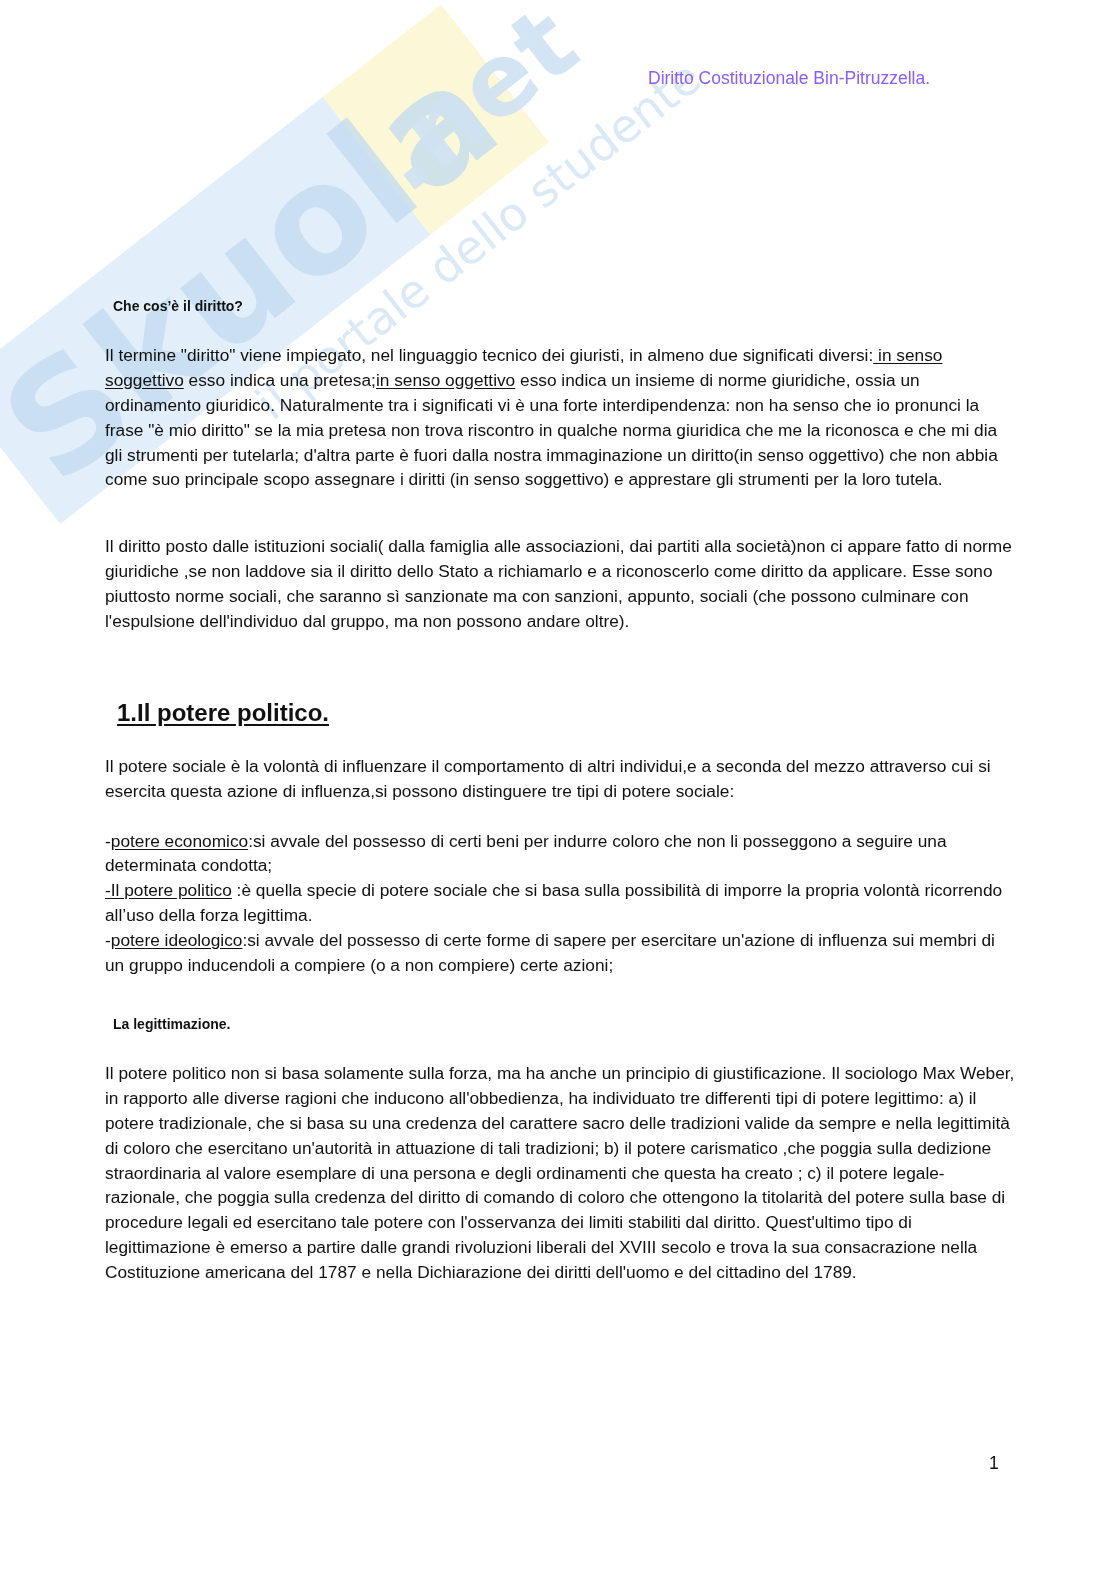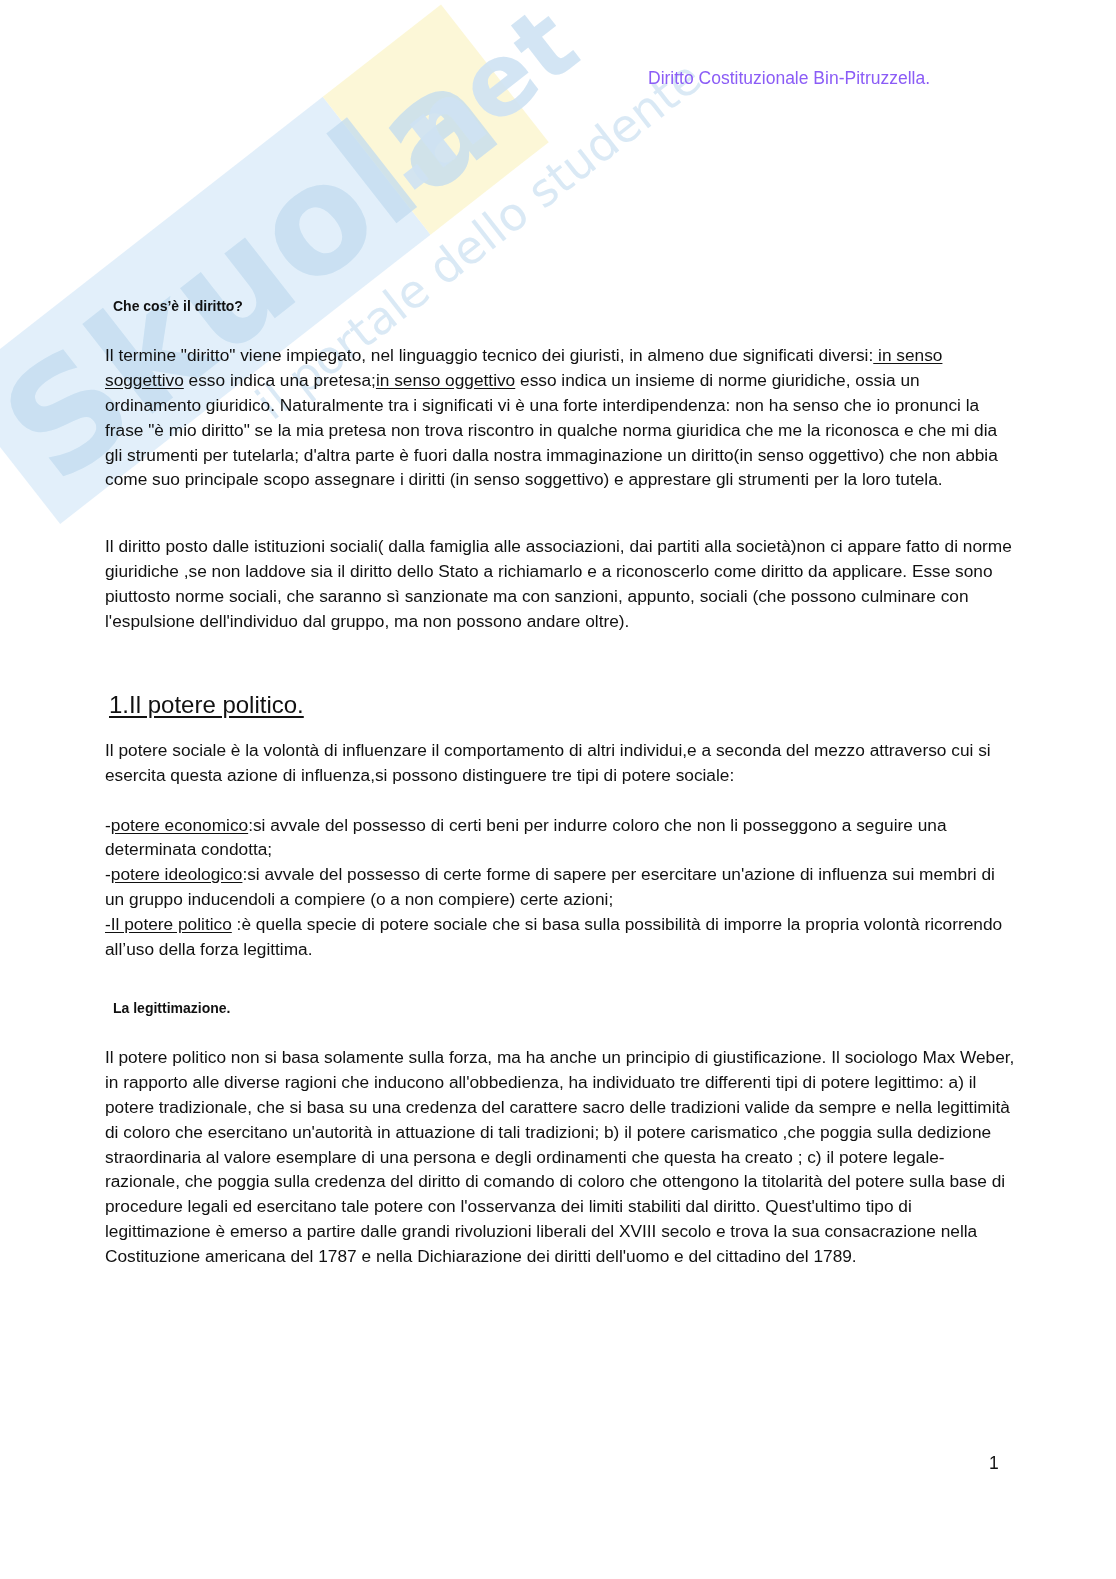--- a/index.html
+++ b/index.html
@@ -19,21 +19,21 @@
     }
     .content {
       position: absolute; left: 105px; top: 286px; width: 910px;
       z-index: 1;
       font-size: 17.3px; line-height: 24.9px;
     }
     .content p { margin: 0; }
     .h-bold { font-weight: bold; font-size: 14px; margin: 8px; }
     .h-large {
       font-size: 24px; text-decoration: underline; text-underline-offset: 3px;
-      font-weight: normal; margin: 4px;
+      font-weight: bold; margin: 12px;
     }
     .u { text-decoration: underline; text-underline-offset: 2px; }
     .page-number {
       position: absolute; left: 989px; top: 1453px; font-size: 17.5px; z-index: 1;
     }
     .gap-s { height: 16px; }
     .gap-m { height: 26px; }
     .gap-l { height: 55px; }
     .gap-blank { height: 24.9px; }
   </style>
@@ -61,22 +61,22 @@
   <div class="gap-m"></div>
   <div class="gap-s"></div>
   <p>Il diritto posto dalle istituzioni sociali( dalla famiglia alle associazioni, dai partiti alla società)non ci appare fatto di norme giuridiche ,se non laddove sia il diritto dello Stato a richiamarlo e a riconoscerlo come diritto da applicare. Esse sono piuttosto norme sociali, che saranno sì sanzionate ma con sanzioni, appunto, sociali (che possono culminare con l'espulsione dell'individuo dal gruppo, ma non possono andare oltre).</p>
 
   <div class="gap-l"></div>
   <h1 class="h-large">1.Il potere politico.</h1>
   <div class="gap-s"></div>
   <p>Il potere sociale è la volontà di influenzare il comportamento di altri individui,e a seconda del mezzo attraverso cui si esercita questa azione di influenza,si possono distinguere tre tipi di potere sociale:</p>
   <div class="gap-blank"></div>
   <p><span>-</span><span class="u">potere economico</span><span>:si avvale del possesso di certi beni per indurre coloro che non li posseggono a seguire una determinata condotta;</span></p>
+  <p><span></span><span class="u">-Il potere politico</span><span> :è quella specie di potere sociale che si basa sulla possibilità di imporre la propria volontà ricorrendo all’uso della forza legittima.</span></p>
   <p><span>-</span><span class="u">potere ideologico</span><span>:si avvale del possesso di certe forme di sapere per esercitare un'azione di influenza sui membri di un gruppo inducendoli a compiere (o a non compiere) certe azioni;</span></p>
-  <p><span></span><span class="u">-Il potere politico</span><span> :è quella specie di potere sociale che si basa sulla possibilità di imporre la propria volontà ricorrendo all’uso della forza legittima.</span></p>
 
   <div class="gap-m"></div>
   <h2 class="h-bold">La legittimazione.</h2>
   <div class="gap-s"></div>
   <p>Il potere politico non si basa solamente sulla forza, ma ha anche un principio di giustificazione. Il sociologo Max Weber, in rapporto alle diverse ragioni che inducono all'obbedienza, ha individuato tre differenti tipi di potere legittimo: a) il potere tradizionale, che si basa su una credenza del carattere sacro delle tradizioni valide da sempre e nella legittimità di coloro che esercitano un'autorità in attuazione di tali tradizioni; b) il potere carismatico ,che poggia sulla dedizione straordinaria al valore esemplare di una persona e degli ordinamenti che questa ha creato ; c) il potere legale-razionale, che poggia sulla credenza del diritto di comando di coloro che ottengono la titolarità del potere sulla base di procedure legali ed esercitano tale potere con l'osservanza dei limiti stabiliti dal diritto. Quest'ultimo tipo di legittimazione è emerso a partire dalle grandi rivoluzioni liberali del XVIII secolo e trova la sua consacrazione nella Costituzione americana del 1787 e nella Dichiarazione dei diritti dell'uomo e del cittadino del 1789.</p>
 </div>
 
 <div class="page-number">1</div>
 
 </body></html>

